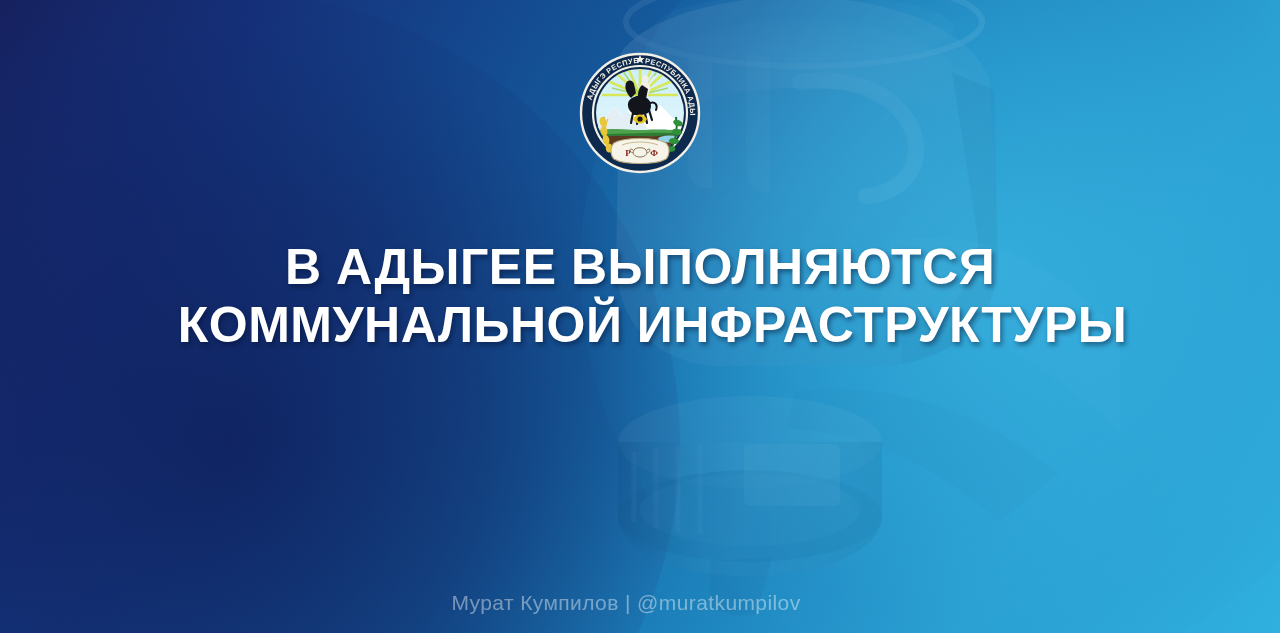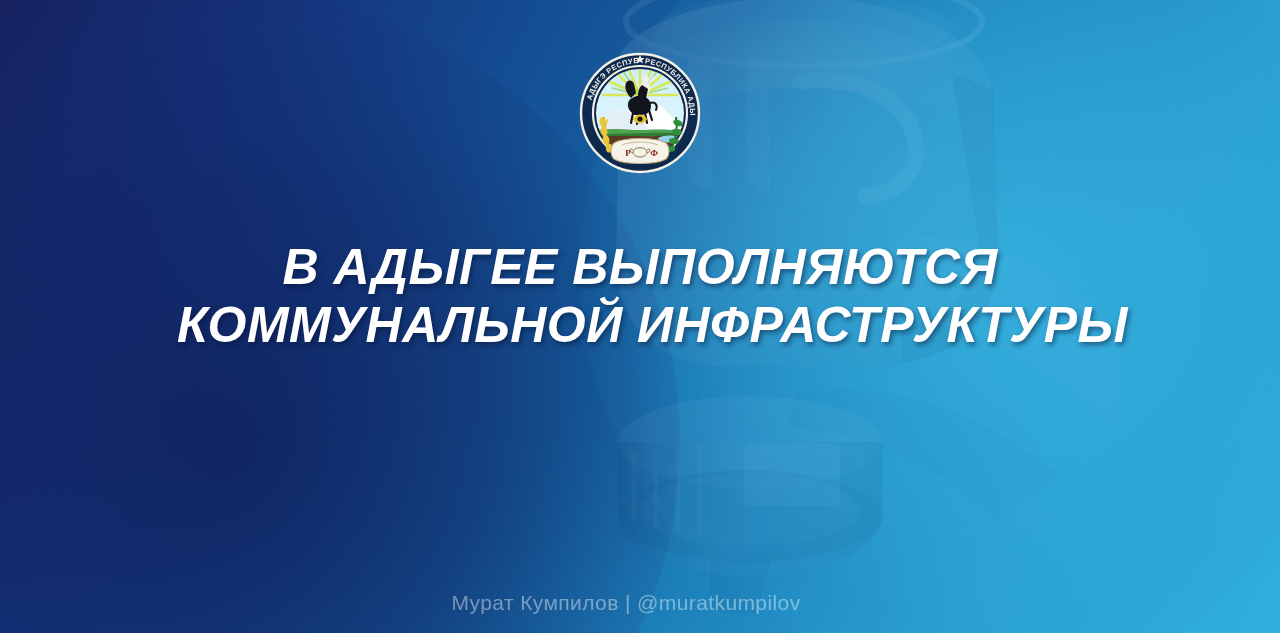--- a/index.html
+++ b/index.html
@@ -87,21 +87,20 @@
     top: 238px;
     width: 1280px;
     text-align: center;
     line-height: 58px;
     color: #ffffff;
     font-weight: 700;
     font-size: 50px;
     letter-spacing: 0.5px;
     text-shadow: 2px 3px 5px rgba(4,16,48,0.48);
     white-space: nowrap;
-    font-style: italic;
   }
   #headline .line {
     display: block;
     transform: scaleX(1.0);
   }
   #headline .line-1 { font-size: 50px; }
   #headline .line-2 { font-size: 50px; }
   #headline .line-3 { font-size: 50px; margin-left: 25px; }
 
   

